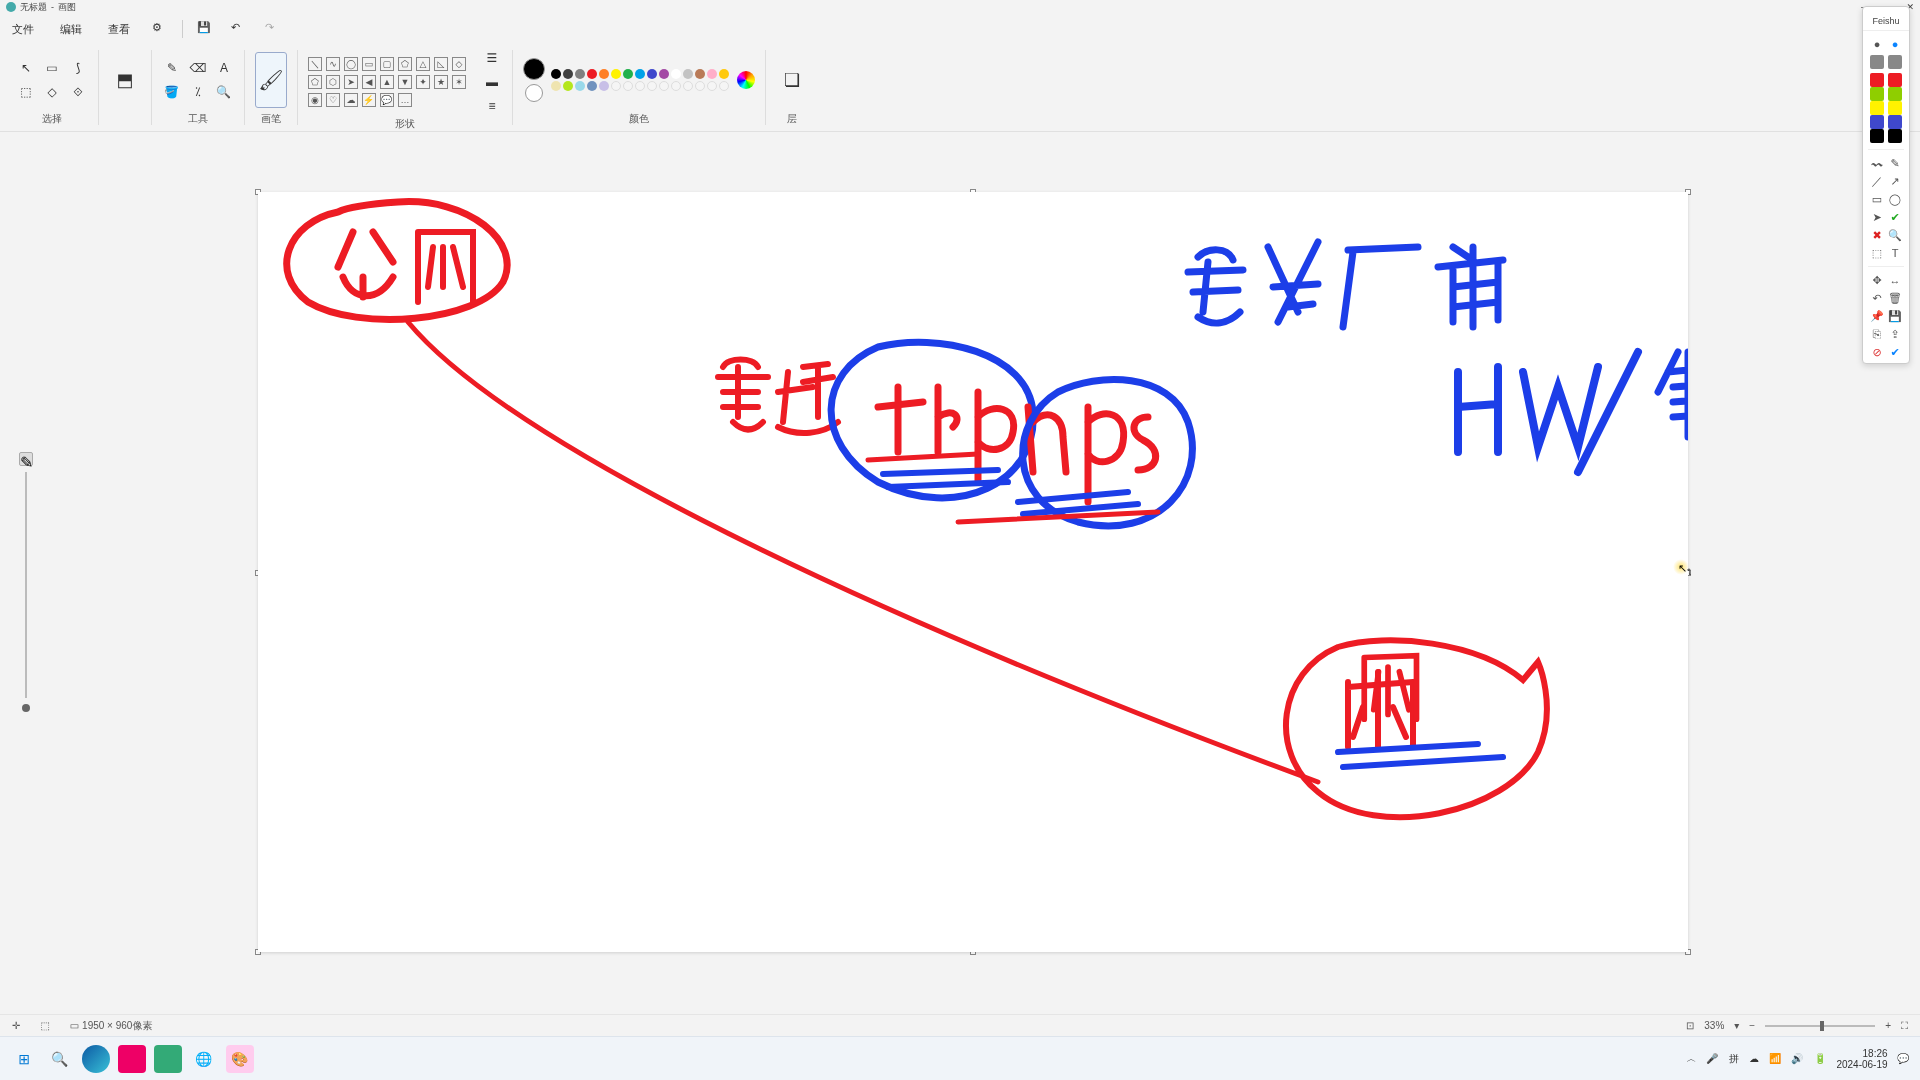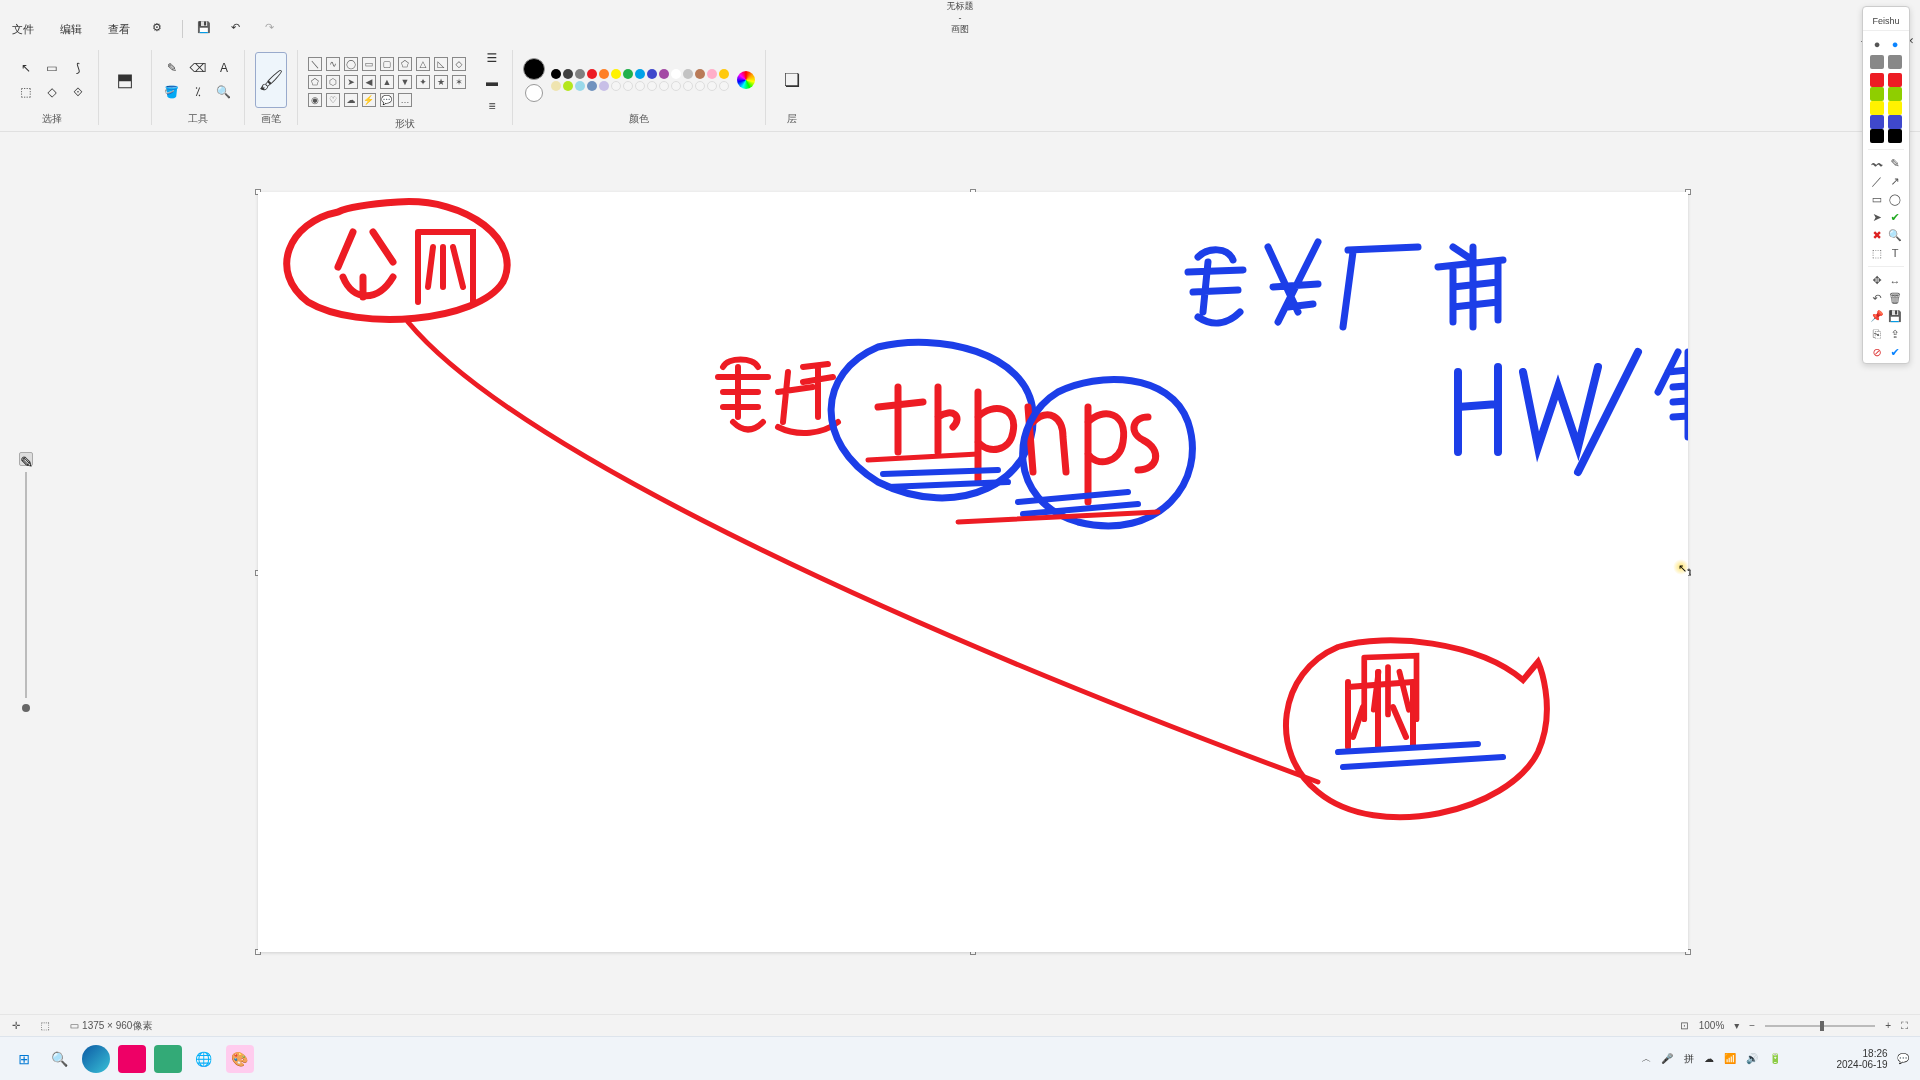--- a/index.html
+++ b/index.html
@@ -1,19 +1,19 @@
 <!DOCTYPE html>
 <html><head>
 <meta charset="utf-8">
 <style>
 * { margin: 0; padding: 0; box-sizing: border-box; font-family: "Microsoft YaHei", "Segoe UI", sans-serif; }
 html, body { width: 1920px; height: 1080px; overflow: hidden; background: #f3f3f3; }
 
 
-.titlebar { height: 14px; background: #f3f3f3; display: flex; align-items: center; padding: 0 6px; font-size: 9px; color: #444; flex-direction: column; }
+.titlebar { height: 14px; background: #f3f3f3; display: flex; align-items: center; padding: 0 6px; font-size: 9px; color: #444; }
 .titlebar .tb-icon { width: 10px; height: 10px; background: #4aa; border-radius: 50%; margin-right: 4px; }
 .titlebar .tb-right { margin-left: auto; display: flex; gap: 14px; }
 .titlebar .tb-right span { cursor: default; }
 
 
 .menubar { height: 30px; display: flex; align-items: center; padding: 0 8px; gap: 18px; font-size: 11px; color: #333; background: #f3f3f3; }
 .menubar .mi { padding: 4px 4px; }
 .menubar .sep { width: 1px; height: 18px; background: #ccc; margin: 0 -4px; }
 .menubar .ico { width: 16px; height: 16px; display: inline-block; }
 
@@ -64,21 +64,21 @@
 
 .statusbar { position: absolute; bottom: 44px; left: 0; right: 0; height: 22px; background: #f3f3f3; display: flex; align-items: center; padding: 0 12px; font-size: 10px; color: #555; gap: 20px; border-top: 1px solid #e5e5e5; }
 .statusbar .sb-right { margin-left: auto; display: flex; align-items: center; gap: 10px; }
 .zoom-track { width: 110px; height: 2px; background: #bbb; position: relative; }
 .zoom-track .zthumb { position: absolute; left: 50%; top: -4px; width: 4px; height: 10px; background: #666; }
 
 
 .taskbar { position: absolute; bottom: 0; left: 0; right: 0; height: 44px; background: #f0f4f9; display: flex; align-items: center; padding: 0 10px; gap: 8px; border-top: 1px solid #dde4ec; }
 .taskbar .tb-ico { width: 28px; height: 28px; border-radius: 4px; display: flex; align-items: center; justify-content: center; font-size: 14px; }
 .taskbar .tray { margin-left: auto; display: flex; align-items: center; gap: 10px; font-size: 10px; color: #333; }
-.tray .clock { display: flex; flex-direction: column; align-items: flex-end; line-height: 1.1; margin-left: 45px; }
+.tray .clock { display: flex; flex-direction: column; align-items: flex-end; line-height: 1.1; }
 
 svg { display: block; }
 </style>
 </head>
 <body>
 
 <div class="titlebar">
   <span class="tb-icon"></span>
   <span>无标题</span>
   <span style="margin:0 4px;">-</span>
@@ -407,24 +407,24 @@
     </div>
   <div class="fp-row">
       <span class="fp-ico" style="color:#d33">⊘</span>
       <span class="fp-ico" style="color:#0a84ff">✔</span>
     </div>
 </div>
 
 <div class="statusbar">
   <span>✛</span>
   <span>⬚</span>
-  <span>▭ <span>1375 × 960像素</span></span>
+  <span>▭ <span>1950 × 960像素</span></span>
   <div class="sb-right">
     <span>⊡</span>
-    <span>100%</span>
+    <span>33%</span>
     <span>▾</span>
     <span>−</span>
     <span class="zoom-track">
         <span class="zthumb"></span>
       </span>
     <span>+</span>
     <span>⛶</span>
   </div>
 </div>
 

